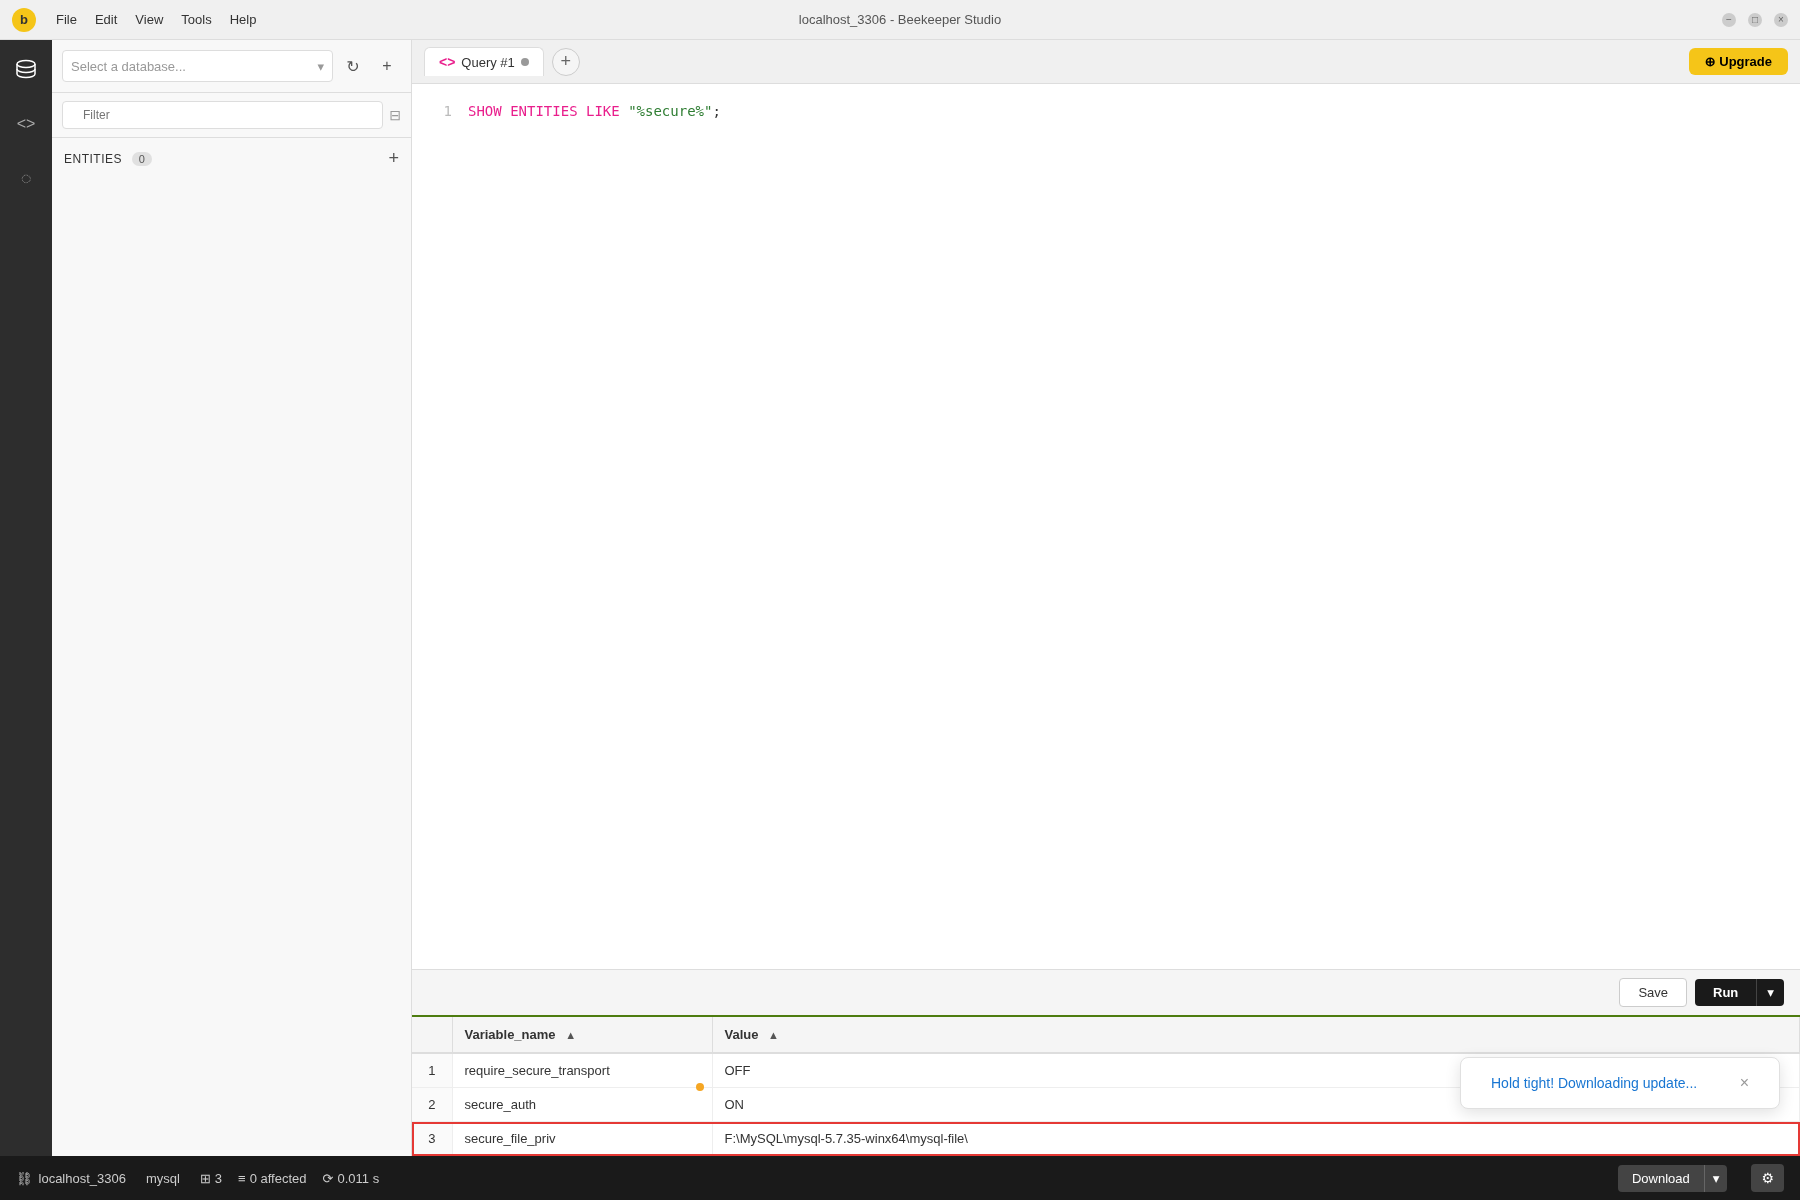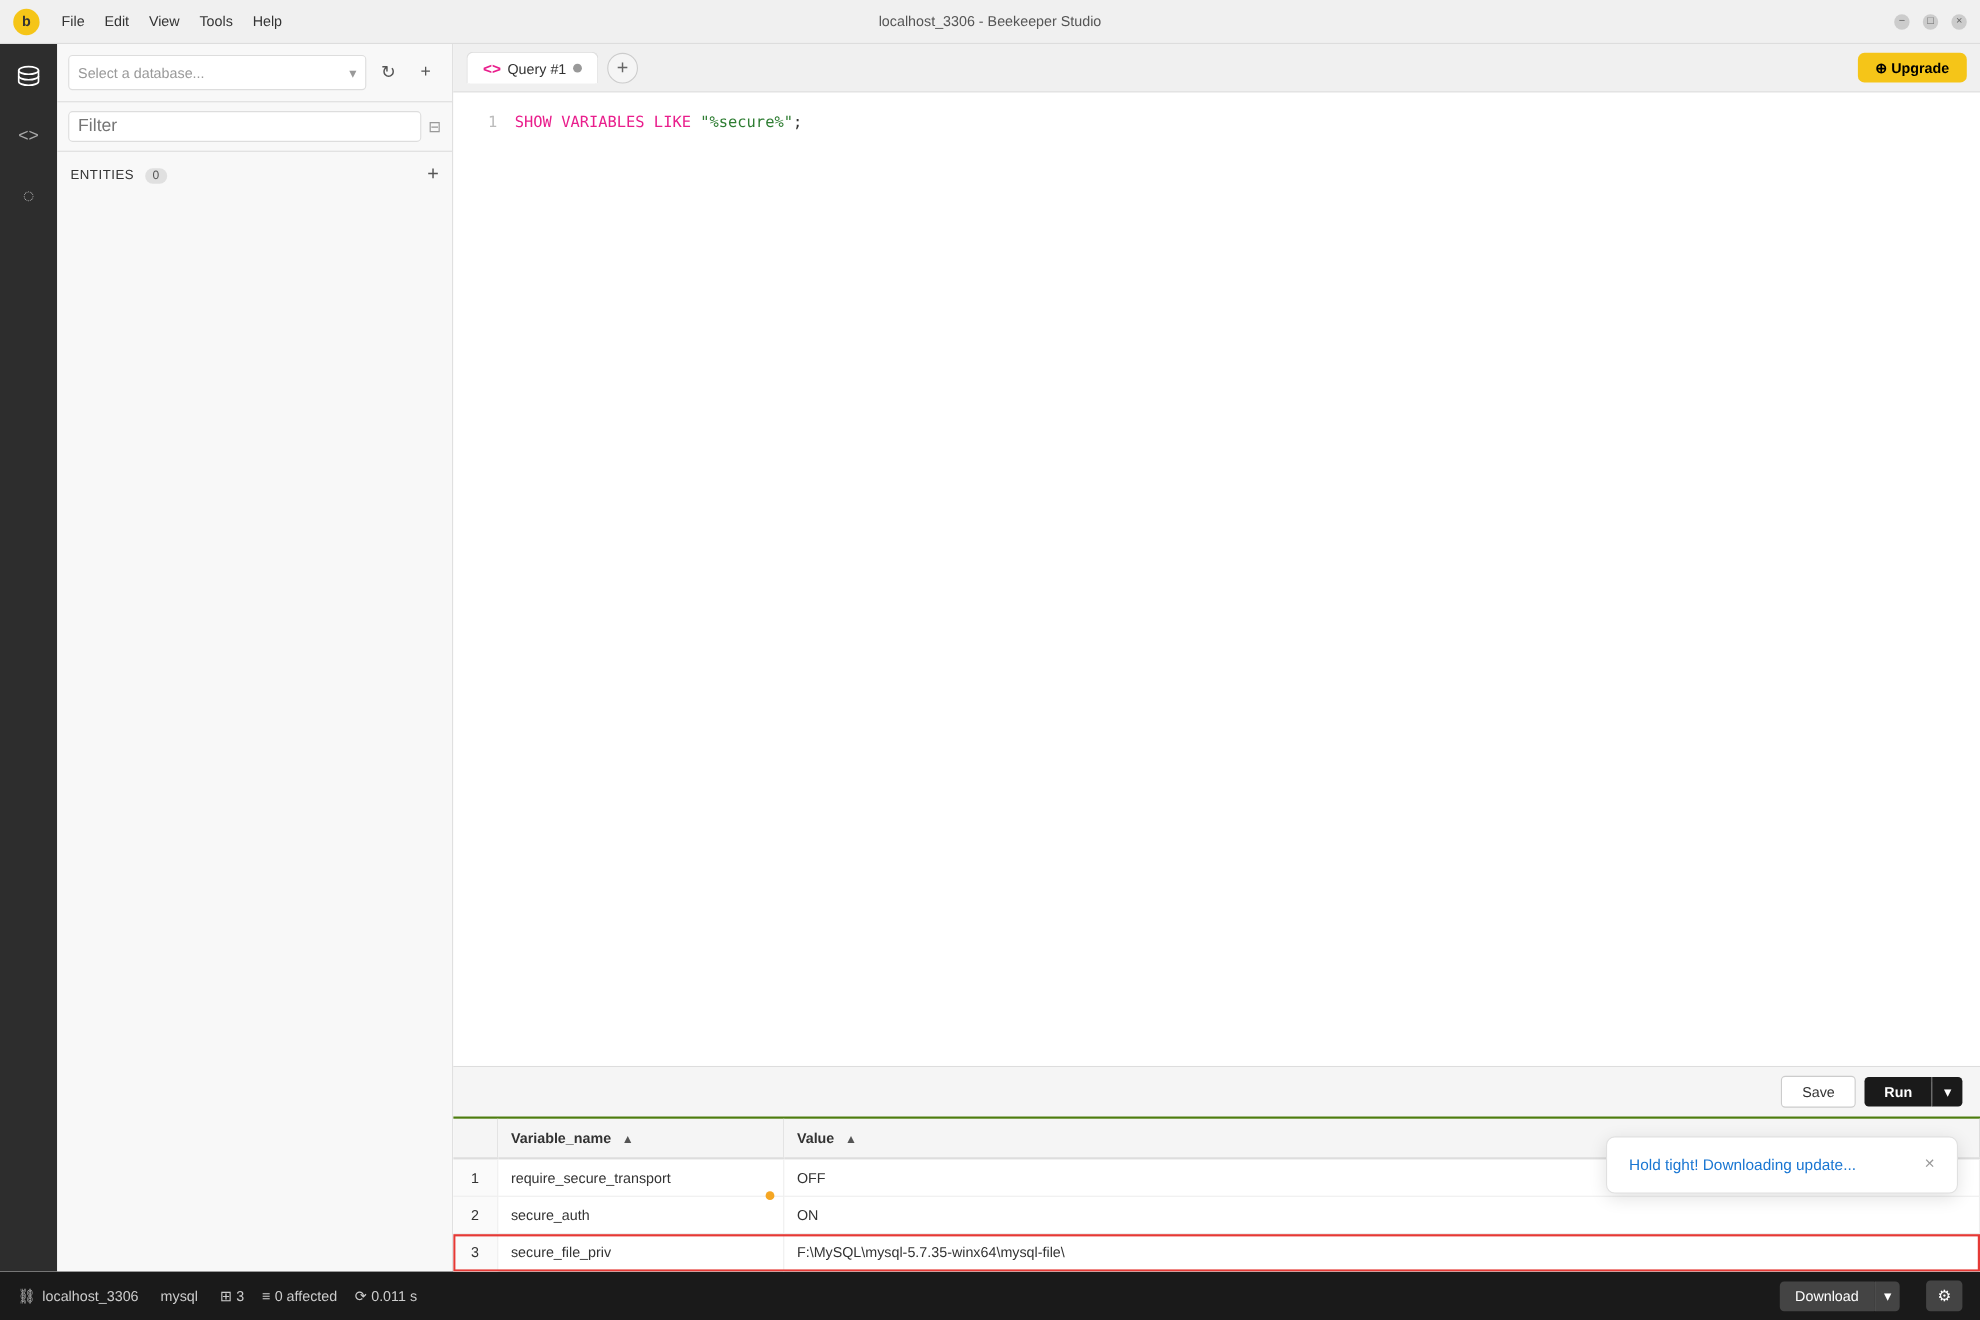--- a/index.html
+++ b/index.html
@@ -25,21 +25,21 @@
     .icon-sidebar { width: 52px; background: #2d2d2d; display: flex; flex-direction: column; align-items: center; padding-top: 12px; gap: 18px; flex-shrink: 0; }
     .icon-sidebar .icon-item { width: 36px; height: 36px; display: flex; align-items: center; justify-content: center; border-radius: 6px; cursor: pointer; color: #aaa; font-size: 18px; }
     .icon-sidebar .icon-item.active { color: #fff; }
 
     
     .left-panel { width: 360px; background: #f8f8f8; border-right: 1px solid #ddd; display: flex; flex-direction: column; flex-shrink: 0; }
     .db-selector { display: flex; align-items: center; padding: 10px 10px; gap: 6px; border-bottom: 1px solid #ddd; }
     .db-dropdown { flex: 1; height: 32px; border: 1px solid #ddd; border-radius: 4px; background: #fff; padding: 0 8px; display: flex; align-items: center; justify-content: space-between; cursor: pointer; color: #999; font-size: 13px; }
     .db-selector-btn { width: 28px; height: 28px; display: flex; align-items: center; justify-content: center; cursor: pointer; border-radius: 4px; color: #555; font-size: 16px; }
     .filter-bar { display: flex; align-items: center; padding: 8px 10px; border-bottom: 1px solid #ddd; gap: 6px; }
-    .filter-input { flex: 1; height: 28px; border: 1px solid #ddd; border-radius: 4px; padding: 0 8px; font-size: 16px; background: #fff; color: #333; }
+    .filter-input { flex: 1; height: 28px; border: 1px solid #ddd; border-radius: 4px; padding: 0 20px; font-size: 12px; background: #fff; color: #333; }
     .filter-icon { color: #999; font-size: 14px; }
     .entities-header { display: flex; align-items: center; justify-content: space-between; padding: 10px 12px 8px; }
     .entities-label { font-weight: 400; font-size: 12px; color: #333; letter-spacing: 0.5px; }
     .entities-badge { background: #e0e0e0; border-radius: 10px; padding: 1px 7px; font-size: 11px; color: #555; margin-left: 6px; }
     .entities-add { color: #555; font-size: 18px; cursor: pointer; }
     .entities-empty { padding: 20px 16px; color: #777; font-size: 13px; line-height: 1.5; }
 
     
     .main-content { flex: 1; display: flex; flex-direction: column; background: #f5f5f5; overflow: hidden; }
 
@@ -70,21 +70,21 @@
     .results-area { background: #fff; border-top: 2px solid #4d7c0f; flex-shrink: 0; }
     .results-table { width: 100%; border-collapse: collapse; }
     .results-table th { background: #f5f5f5; border-bottom: 2px solid #ddd; border-right: 1px solid #ddd; padding: 10px 12px; text-align: left; font-size: 13px; font-weight: 600; color: #333; position: relative; cursor: pointer; }
     .results-table th .sort-icon { margin-left: 6px; color: #999; font-size: 11px; }
     .results-table th .sort-asc { color: #555; }
     .results-table td { border-bottom: 1px solid #eee; border-right: 1px solid #eee; padding: 9px 12px; font-size: 13px; color: #333; }
     .row-num { color: #999; font-size: 12px; text-align: center; width: 40px; background: #fafafa; }
     .dot-yellow { width: 8px; height: 8px; background: #f5a623; border-radius: 50%; position: absolute; bottom: -4px; right: 8px; }
 
     
-    .notification-area { position: absolute; bottom: 71px; right: 20px; background: #fff; border: 1px solid #e0e0e0; border-radius: 8px; padding: 16px 20px; box-shadow: 0 4px 16px rgba(0,0,0,0.12); width: 320px; display: flex; align-items: center; justify-content: space-between; }
+    .notification-area { position: absolute; bottom: 47px; right: 20px; background: #fff; border: 1px solid #e0e0e0; border-radius: 8px; padding: 16px 30px; box-shadow: 0 4px 16px rgba(0,0,0,0.12); width: 320px; display: flex; align-items: center; justify-content: space-between; }
     .notification-text { color: #1976d2; font-size: 14px; font-weight: 500; }
     .notification-close { color: #999; cursor: pointer; font-size: 16px; }
 
     
     .statusbar { height: 44px; background: #1a1a1a; display: flex; align-items: center; justify-content: space-between; padding: 0 16px; flex-shrink: 0; }
     .statusbar-left { display: flex; align-items: center; gap: 20px; }
     .statusbar-conn { display: flex; align-items: center; gap: 6px; color: #ccc; font-size: 13px; }
     .conn-icon { color: #ccc; }
     .statusbar-db { color: #ccc; font-size: 13px; }
     .statusbar-stats { display: flex; align-items: center; gap: 16px; color: #ccc; font-size: 13px; }
@@ -171,21 +171,21 @@
       </div>
       <button class="upgrade-btn">⊕ Upgrade</button>
     </div>
 
     <div class="main-area">
 
       <div class="editor-area">
         <div class="editor-line">
           <span class="line-num">1</span>
           <span>
-            <span class="code-kw">SHOW VARIABLES LIKE </span><span class="code-str">"%secure%"</span><span class="code-punc">;</span>
+            <span class="code-kw">SHOW ENTITIES LIKE </span><span class="code-str">"%secure%"</span><span class="code-punc">;</span>
           </span>
         </div>
       </div>
 
       <div class="editor-toolbar">
         <button class="btn-save">Save</button>
         <div style="display:flex;">
           <button class="btn-run">Run</button>
           <button class="btn-run-arrow">▾</button>
         </div>

